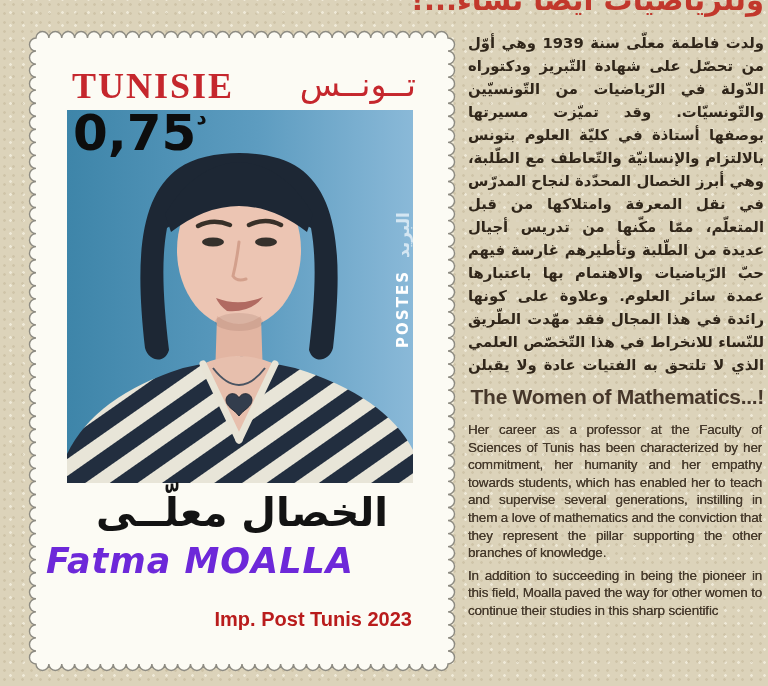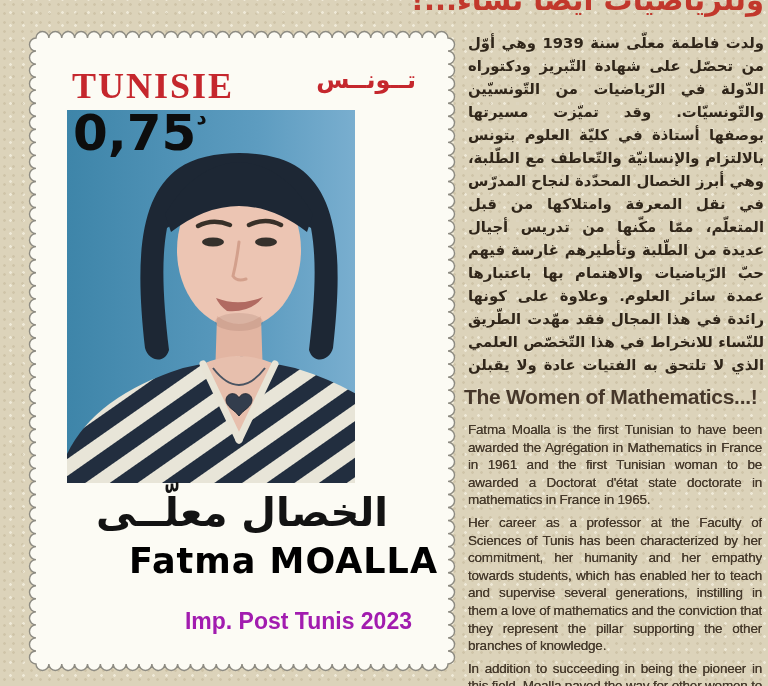--- a/index.html
+++ b/index.html
@@ -16,52 +16,52 @@
     font-family:"Liberation Sans", sans-serif;
   }
 
   
   .stamp{position:absolute;left:26px;top:28px;width:432px;height:646px;}
   .stamp-border{position:absolute;left:0;top:0;}
   .stamp-header{position:absolute;left:46px;right:42px;top:40px;
     display:flex;justify-content:space-between;align-items:flex-start;}
   .tunisie{font-family:"Liberation Serif", serif;font-weight:bold;font-size:36px;
     letter-spacing:2px;color:#c5272d;line-height:1;}
-  .tunis-ar{font-family:"DejaVu Sans", sans-serif;font-weight:bold;font-size:24px;
+  .tunis-ar{font-family:"DejaVu Sans", sans-serif;font-weight:normal;font-size:33px;
     color:#c5272d;line-height:1;direction:rtl;text-align:right;}
 
-  .photo{position:absolute;left:41px;top:82px;width:288px;height:373px;overflow:hidden;}
+  .photo{position:absolute;left:41px;top:82px;width:346px;height:373px;overflow:hidden;}
   .denom{position:absolute;left:6px;top:-5px;font-family:"DejaVu Sans", sans-serif;
     font-weight:bold;font-size:50px;color:#0d0d0d;line-height:1.15;letter-spacing:0;}
   .denom .dinar{font-size:20px;vertical-align:26px;margin-right:1px;}
   .postes{position:absolute;left:261px;top:161px;width:150px;height:18px;
     transform:rotate(-90deg);display:flex;gap:12px;align-items:center;justify-content:center;
     font-family:"DejaVu Sans", sans-serif;font-weight:bold;white-space:nowrap;}
   .postes .latin{color:#ffffff;font-size:15px;letter-spacing:2px;}
   .postes .ar{color:#d4e6f2;font-size:17px;}
 
   .name-ar{position:absolute;left:20px;right:20px;top:462px;text-align:center;
     direction:rtl;font-family:"DejaVu Sans", sans-serif;font-weight:bold;
     font-size:40px;color:#131313;line-height:1.1;}
-  .name-lat{position:absolute;left:20px;right:20px;top:514px;text-align:right;
+  .name-lat{position:absolute;left:20px;right:20px;top:514px;text-align:left;
     font-family:"DejaVu Sans", sans-serif;font-weight:bold;font-size:35px;
-    letter-spacing:1px;color:#000000;line-height:1.1;}
+    letter-spacing:1px;color:#6d28d9;line-height:1.1;font-style:italic;}
   .imprint{position:absolute;right:46px;top:580px;font-family:"Liberation Sans", sans-serif;
-    font-weight:700;font-size:23px;color:#a21caf;}
+    font-weight:700;font-size:20px;color:#b91c1c;}
 
   
   .rightcol{position:absolute;left:464px;top:0;width:300px;height:617px;}
   .ar-heading{position:absolute;top:-17px;left:-4px;right:0;text-align:center;direction:rtl;
     white-space:nowrap;font-family:"DejaVu Sans", sans-serif;font-weight:bold;
     font-size:29px;color:#c2382c;}
   .ar-par{position:absolute;top:31px;left:4px;right:0;height:348px;overflow:hidden;
     direction:rtl;text-align:justify;
     font-family:"DejaVu Sans", sans-serif;font-weight:bold;
     font-size:14.8px;line-height:23px;color:#30261a;}
-  .en-heading{position:absolute;top:385px;left:0;right:0;text-align:left;
+  .en-heading{position:absolute;top:385px;left:0;right:0;text-align:right;
     font-family:"Liberation Sans", sans-serif;font-weight:bold;font-size:21px;
     letter-spacing:-0.3px;color:#46372a;}
   .en-pars{position:absolute;top:421px;left:4px;right:2px;height:265px;overflow:hidden;
     font-family:"Liberation Sans", sans-serif;font-size:13.5px;line-height:17.6px;
     letter-spacing:-0.2px;color:#463a2c;text-align:justify;
     text-shadow:0 0 .45px currentColor;}
   .en-pars p{margin:0 0 5px 0;}
 </style>
 </head>
 <body>
@@ -132,17 +132,16 @@
   <div class="name-ar">الخصال معلّــى</div>
   <div class="name-lat">Fatma MOALLA</div>
   <div class="imprint">Imp. Post Tunis 2023</div>
 </div>
 
 <div class="rightcol">
   <div class="ar-heading">وللرّياضيات أيضا نساء...!</div>
   <div class="ar-par">ولدت فاطمة معلّى سنة 1939 وهي أوّل من تحصّل على شهادة التّبريز ودكتوراه الدّولة في الرّياضيات من التّونسيّين والتّونسيّات. وقد تميّزت مسيرتها بوصفها أستاذة في كليّة العلوم بتونس بالالتزام والإنسانيّة والتّعاطف مع الطّلبة، وهي أبرز الخصال المحدّدة لنجاح المدرّس في نقل المعرفة وامتلاكها من قبل المتعلّم، ممّا مكّنها من تدريس أجيال عديدة من الطّلبة وتأطيرهم غارسة فيهم حبّ الرّياضيات والاهتمام بها باعتبارها عمدة سائر العلوم. وعلاوة على كونها رائدة في هذا المجال فقد مهّدت الطّريق للنّساء للانخراط في هذا التّخصّص العلمي الذي لا تلتحق به الفتيات عادة ولا يقبلن عليه إقبالهنّ على غيره من التّخصّصات. وهي لكلّ هذا تعتبر واحدة من بناة تاريخ تونس الحديث في مجال التّعليم العالي والبحث العلمي والمشاركة النّسوية بالخصوص.</div>
   <div class="en-heading">The Women of Mathematics...!</div>
   <div class="en-pars">
-    <p>Fatma Moalla is the first Tunisian to have been awarded the Agrégation in Mathematics in France in 1961 and the first Tunisian woman to be awarded a Doctorat d'état state doctorate in mathematics in France in 1965.</p>
     <p>Her career as a professor at the Faculty of Sciences of Tunis has been characterized by her commitment, her humanity and her empathy towards students, which has enabled her to teach and supervise several generations, instilling in them a love of mathematics and the conviction that they represent the pillar supporting the other branches of knowledge.</p>
     <p>In addition to succeeding in being the pioneer in this field, Moalla paved the way for other women to continue their studies in this sharp scientific</p>
   </div>
 </div>
 
 </body></html>

